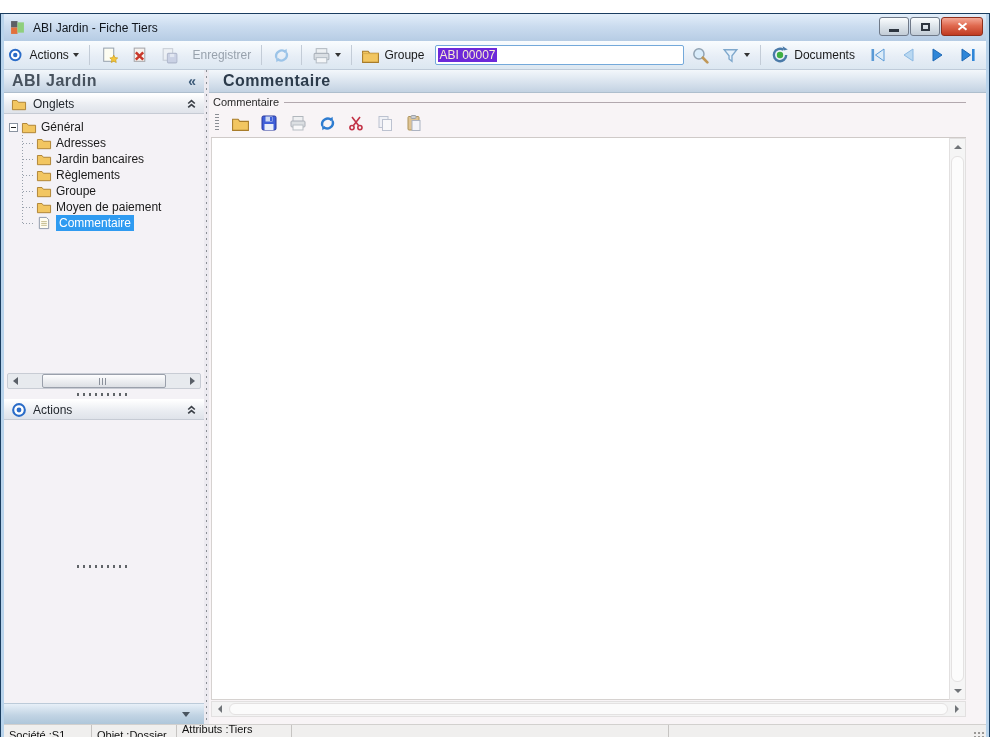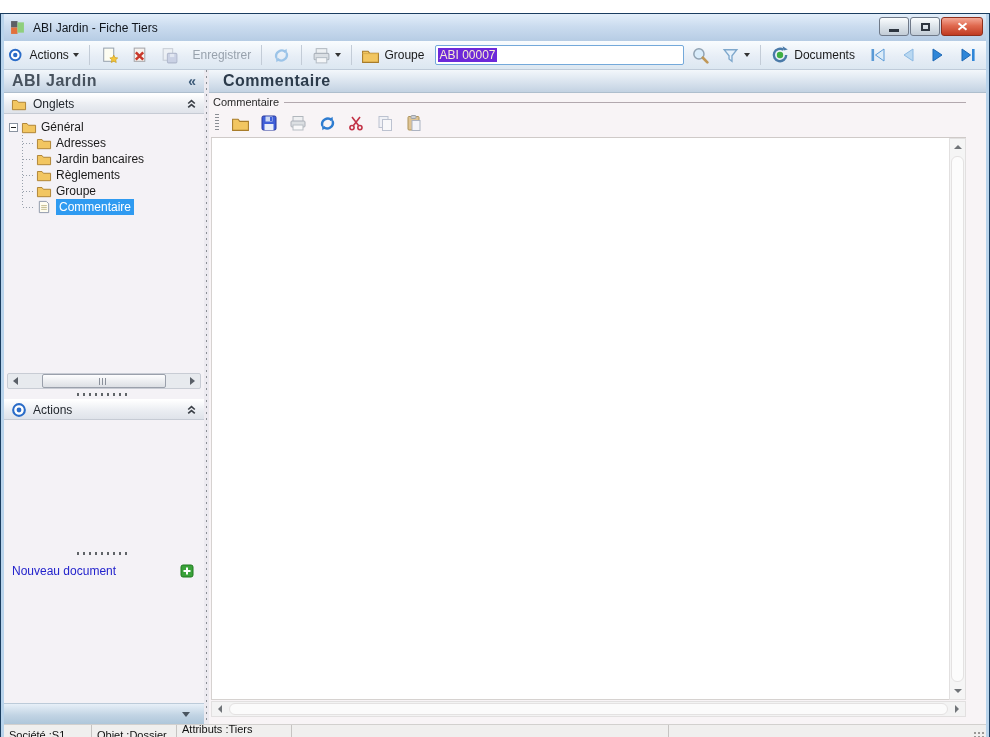--- a/index.html
+++ b/index.html
@@ -316,20 +316,27 @@
           </div>
           <div class="trow">
             <span class="hstub"></span>
             <svg class="tfold" viewBox="0 0 18 16">
               <path d="M1.5 4 h5.2 l1.6 2 h8.2 v8.5 h-15 z" fill="#f2c661" stroke="#a87c2a"></path>
             </svg>
             <span>Groupe</span>
           </div>
           <div class="trow">
             <span class="hstub"></span>
+            <svg class="tfold" viewBox="0 0 18 16">
+              <path d="M1.5 4 h5.2 l1.6 2 h8.2 v8.5 h-15 z" fill="#f2c661" stroke="#a87c2a"></path>
+            </svg>
+            <span>Moyen de paiement</span>
+          </div>
+          <div class="trow">
+            <span class="hstub"></span>
             <svg class="tfold" viewBox="0 0 14 15">
               <path d="M2 1.5 h7.5 l2.5 2.5 v9.5 h-10 z" fill="#fffdf0" stroke="#8a94a8"></path>
               <path d="M4 6 h6 M4 8 h6 M4 10 h6" stroke="#c2b98a" stroke-width="1"></path>
             </svg>
             <span class="sel-item">Commentaire</span>
           </div>
         </div>
       </div>
 
       <div class="side-hscroll">
@@ -362,27 +369,20 @@
         </svg>
       </div>
 
       <div class="spacer1"></div>
 
       <div class="hdots">
           <span class="d"></span>
         </div>
 
 
-      <div class="newdoc-row">
-        <span class="newdoc-link">Nouveau document</span>
-        <svg class="plus-btn" viewBox="0 0 14 14">
-          <rect x="1" y="1" width="12" height="12" rx="2" fill="#3aa23a" stroke="#1f7a1f"></rect>
-          <path d="M7 3.5 v7 M3.5 7 h7" stroke="#fff" stroke-width="2"></path>
-        </svg>
-      </div>
 
       <div class="spacer2"></div>
 
       <div class="side-bottom">
         <span class="tri-d"></span>
       </div>
     </div>
 
     <div class="vsplit">
         <span class="line"></span>

